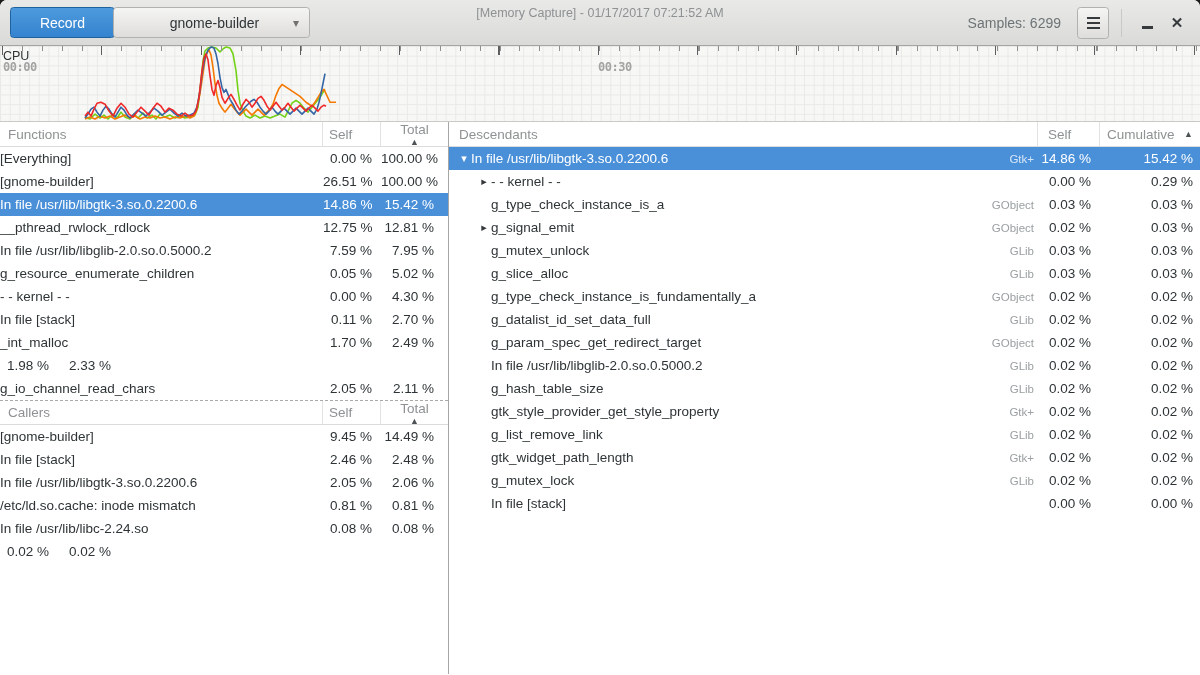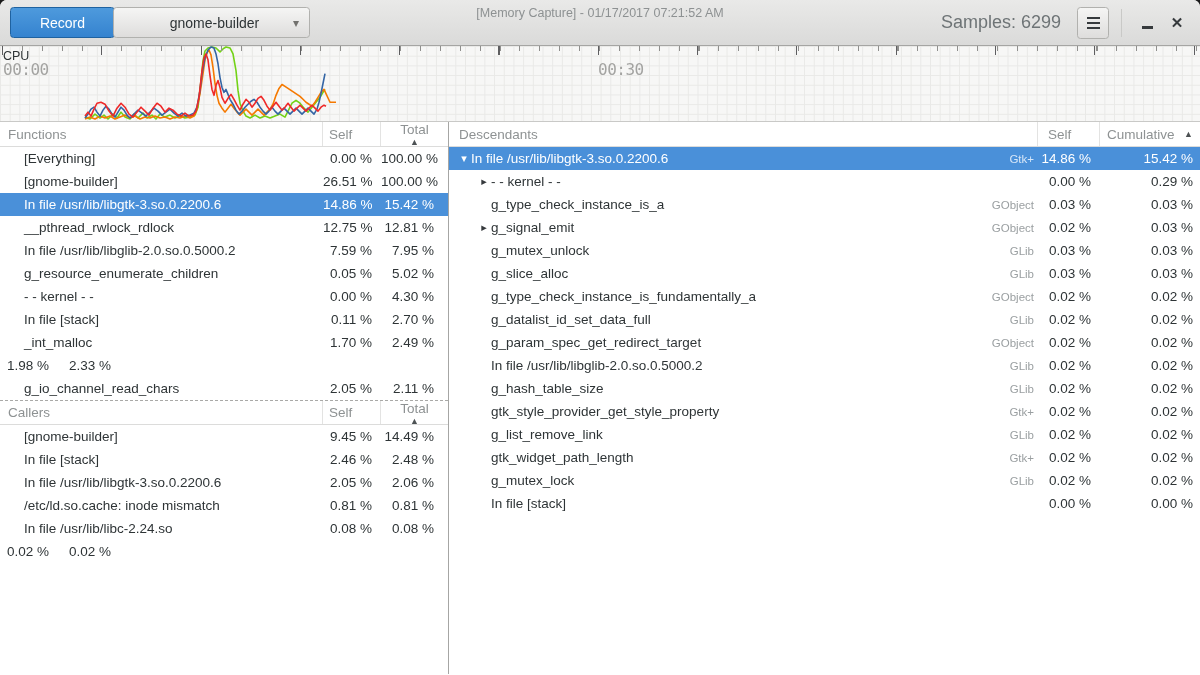--- a/index.html
+++ b/index.html
@@ -9,58 +9,58 @@
   
   .headerbar { position:relative; height:46px; background:linear-gradient(to bottom,#e9e9e8,#dadad9); border-bottom:1px solid #a5a5a3; display:flex; align-items:center; }
   .btn-record { position:absolute; left:10px; top:7px; width:105px; height:31px; border:1px solid #1f62a0; border-radius:3.5px; background:linear-gradient(to bottom,#4e9add,#3583cf); color:#fff; font-size:14px; display:flex; align-items:center; justify-content:center; }
   .btn-combo { position:absolute; left:113px; top:7px; width:197px; height:31px; border:1px solid #b1b1ae; border-radius:3.5px; background:linear-gradient(to bottom,#f5f5f4,#deddDC); color:#2e3436; font-size:14px; display:flex; align-items:center;padding-left:22px; }
   .btn-combo .combo-label { flex:1; text-align:center; }
   .combo-arrow { color:#72716e; font-size:12px; margin-right:10px; }
   .title-block { position:absolute; left:0; right:0; top:5px; text-align:center; pointer-events:none; }
   .title-block .title { font-size:14px; font-weight:bold; color:#2e3436; line-height:18px; }
   .title-block .subtitle { font-size:12.5px; color:#8d9192; line-height:16px; }
   .header-right { position:absolute; right:8px; top:0; height:45px; display:flex; align-items:center; }
-  .samples { color:#6e7476; font-size:18px; margin-right:16px; }
+  .samples { color:#6e7476; font-size:14px; margin-right:16px; }
   .btn-menu { width:32px; height:32px; border:1px solid #b1b1ae; border-radius:3.5px; background:linear-gradient(to bottom,#f5f5f4,#dedddc); display:flex; flex-direction:column; align-items:center; justify-content:center; gap:3px; }
   .btn-menu i { display:block; width:13px; height:2px; background:#363a3d; }
   .hdr-sep { width:1px; height:28px; background:#c9c9c7; margin:0 10px 0 12px; }
   .btn-min, .btn-close { width:30px; height:30px; display:flex; align-items:center; justify-content:center; color:#363a3d; }
   .btn-min i { display:block; width:11px; height:2.5px; background:#363a3d; margin-top:10px; }
   .btn-close { font-size:15px; font-weight:bold; }
 
   
   .cpu-strip { position:relative; height:76px; border-bottom:1px solid #c9c9c7;
     background-color:#f7f7f6;
     background-image:linear-gradient(to right,#e9e9e7 1px,transparent 1px),linear-gradient(to bottom,#e9e9e7 1px,transparent 1px);
     background-size:9.7px 9.7px; }
   .ticks-minor { position:absolute; top:0; left:2px; right:0; height:5px;
     background:repeating-linear-gradient(to right,#8f8f8d 0,#8f8f8d 1px,transparent 1px,transparent 19.9px); }
   .ticks-major { position:absolute; top:0; left:2px; right:0; height:9px;
     background:repeating-linear-gradient(to right,#5e5e60 0,#5e5e60 1px,transparent 1px,transparent 99.3px); }
   .cpu-label { position:absolute; left:3px; top:3px; font-size:12.5px; color:#2e3436; }
-  .time-label { position:absolute; top:14px; font-size:16px; color:#a3a3a1; font-family:"DejaVu Sans Mono",monospace; letter-spacing:-0.5px; }
+  .time-label { position:absolute; top:14px; font-size:12px; color:#a3a3a1; font-family:"DejaVu Sans Mono",monospace; letter-spacing:-0.5px;font-weight:bold; }
   .time-0 { left:3px; }
   .time-30 { left:598px; }
   .cpu-svg { position:absolute; inset:0; width:100%; height:100%; }
 
   
   .panes { display:flex; height:552px; }
   .pane-left { width:449px; border-right:1px solid #a6a6a4; }
   .pane-right { flex:1; }
 
   .thead { display:flex; height:25px; align-items:center; background:#fff; border-bottom:1px solid #dcdcdb; color:#8e9293; font-size:13.5px;text-align:right; }
   .thead .hcell { height:100%; display:flex; align-items:center; }
   .h-div { border-right:1px solid #e3e3e2; }
   .sort-arrow { font-size:9px; color:#4d5254; }
 
   .trow { display:flex; height:23px; align-items:center; font-size:13.5px; color:#2e3436; background:#fff; white-space:nowrap; }
   .trow.sel { background:#4a90d9; color:#fff; }
 
   
-  .lc-name { flex:1; padding-left:24px; overflow:hidden; }
+  .lc-name { flex:1; padding-left:0; overflow:hidden; }
   .lc-self { width:58px; text-align:right; padding-right:9px; }
   .lc-total { width:67px; text-align:right; padding-right:14px; }
   .lh-name { flex:1; padding-left:8px; }
   .lh-self { width:58px; padding-left:6px; }
   .lh-total { width:67px; padding:0 6px; display:flex; justify-content:space-between; align-items:center;flex-direction:column; }
   .callers-head { border-top:1px dashed #a9a9a7; }
 
   
   .dc-namezone { flex:1; display:flex; align-items:center; overflow:hidden; }
   .dc-tag { width:60px; text-align:right; font-size:11.5px; color:#9a9fa1; padding-right:4px; }

